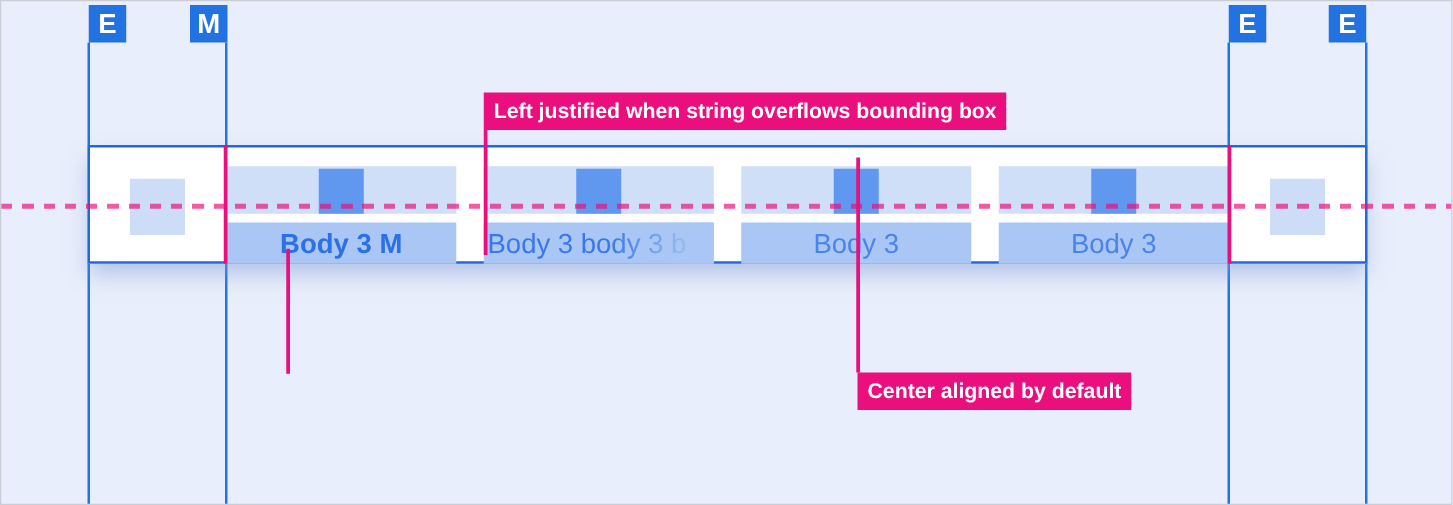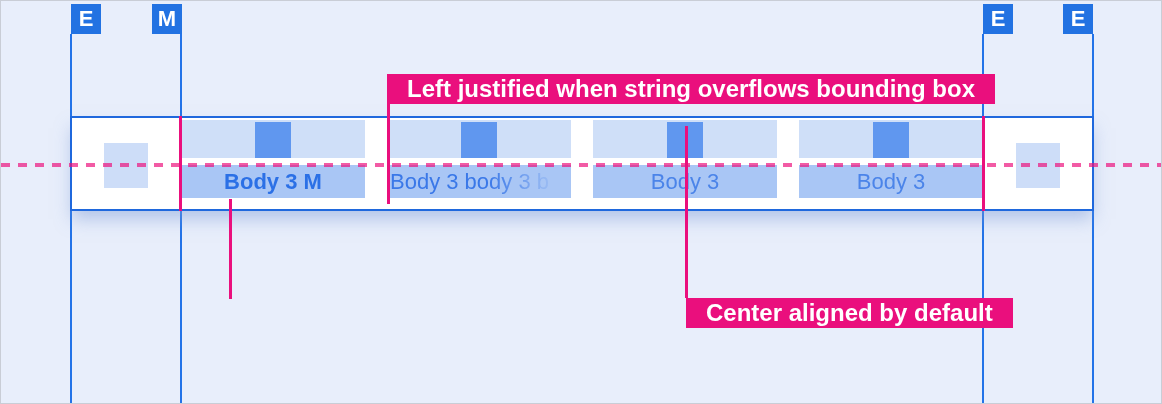--- a/index.html
+++ b/index.html
@@ -27,42 +27,42 @@
   .badge{
     position:absolute;top:3px;width:30px;height:30px;background:#2272E2;
     color:#fff;font-weight:bold;font-size:22px;line-height:30px;text-align:center;z-index:7;
   }
   .tabbar{
     position:absolute;left:69px;top:115px;width:1024px;height:95px;
     background:#fff;border:2px solid var(--bar-border-blue);box-sizing:border-box;
     box-shadow:0 10px 16px -2px rgba(125,155,215,.5);z-index:1;
   }
   .margin-square{position:absolute;width:44px;height:45px;background:var(--margin-square-blue);z-index:2;}
-  .tab{position:absolute;top:109px;width:184px;height:76px;z-index:2;}
+  .tab{position:absolute;top:122px;width:184px;height:76px;z-index:2;}
   .tab-pad{position:absolute;left:0;top:10px;width:184px;height:38px;background:var(--tab-pad-blue);}
   .tab-icon{position:absolute;left:74px;top:12px;width:36px;height:36px;background:var(--icon-blue);}
   .tab-textrow{
     position:absolute;left:0;top:55px;width:184px;height:33px;background:var(--text-row-blue);
     font-size:22px;line-height:33px;text-align:center;color:var(--inactive-text-blue);
     white-space:nowrap;overflow:hidden;
   }
   .tab-textrow.active{font-weight:bold;color:var(--active-text-blue);}
   .tab-textrow.overflow{text-align:left;padding-left:3px;color:var(--overflow-text-blue);box-sizing:border-box;}
   .fade-overlay{
     position:absolute;right:0;top:0;width:84px;height:33px;
     background:linear-gradient(to right, rgba(169,198,245,0), #A9C6F5 85%);
   }
   .dashed-baseline{
     position:absolute;left:0;top:162px;width:1162px;height:4px;z-index:4;
     background:repeating-linear-gradient(90deg, rgba(236,13,122,.68) 0 9px, transparent 9px 17px);
   }
   .pink-v{position:absolute;width:3px;background:var(--accent-pink);z-index:5;}
   .anno{
     position:absolute;height:30px;background:var(--accent-pink);color:#fff;
-    font-weight:bold;font-size:24px;line-height:30px;padding:0 20px;white-space:nowrap;z-index:6;
+    font-weight:bold;font-size:17px;line-height:30px;padding:0 8px;white-space:nowrap;z-index:6;
   }
   .anno .up-arrow{
     position:absolute;top:-9px;right:6px;width:0;height:0;
     border-left:9px solid transparent;border-right:9px solid transparent;
     border-bottom:9px solid var(--accent-pink);
   }
 </style>
 </head>
 <body>
 

